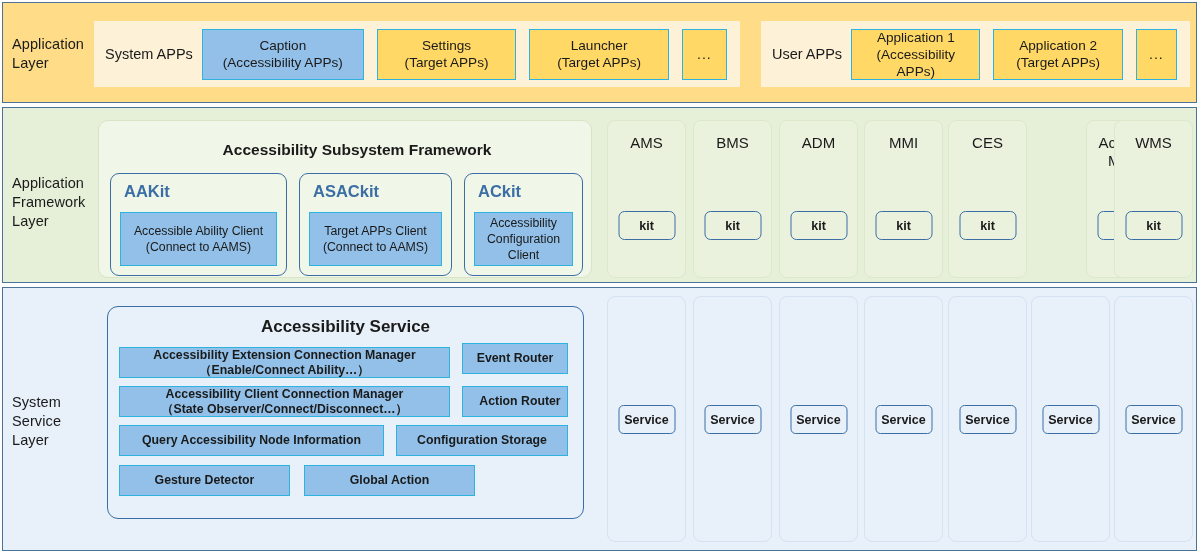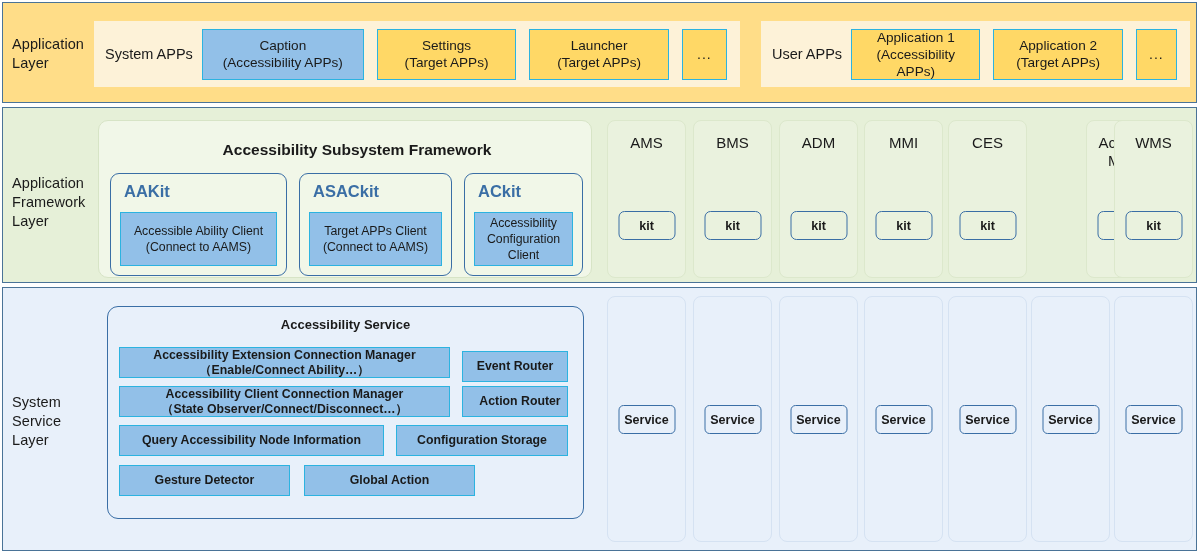--- a/index.html
+++ b/index.html
@@ -239,21 +239,21 @@
     border: 1.2px solid #3a6ea5;
     border-radius: 11px;
     background: #e8f0fa;
   }
   .as-title {
     position: absolute;
     top: 10px;
     left: 0;
     width: 100%;
     text-align: center;
-    font-size: 13px;
+    font-size: 17px;
     font-weight: bold;
     color: #1a1a1a;
   }
   .as-item {
     position: absolute;
     box-sizing: border-box;
     border: 1.3px solid #2cb3e0;
     background: #92c0e8;
     display: flex;
     align-items: center;
@@ -359,21 +359,21 @@
   <div class="layer layer-service">
     <div class="layer-label">System
 Service
 Layer</div>
 
     <div class="as-box">
       <div class="as-title">Accessibility Service</div>
 
       <div class="as-item" style="left:11px; top:40px; width:331px; height:31px;">Accessibility  Extension Connection Manager
 （Enable/Connect Ability…）</div>
-      <div class="as-item" style="left:354px; top:44px; width:106px; height:31px;">Event Router</div>
+      <div class="as-item" style="left:354px; top:36px; width:106px; height:31px;">Event Router</div>
 
       <div class="as-item" style="left:11px; top:79px; width:331px; height:31px;">Accessibility  Client Connection Manager
 （State Observer/Connect/Disconnect…）</div>
       <div class="as-item" style="left:354px; top:79px; width:106px; height:31px;padding-left:14px;">Action Router</div>
 
       <div class="as-item" style="left:11px; top:118px; width:265px; height:31px;">Query Accessibility  Node Information</div>
       <div class="as-item" style="left:288px; top:118px; width:172px; height:31px;">Configuration Storage</div>
 
       <div class="as-item" style="left:11px; top:158px; width:171px; height:31px;">Gesture Detector</div>
       <div class="as-item" style="left:196px; top:158px; width:171px; height:31px;">Global Action</div>

